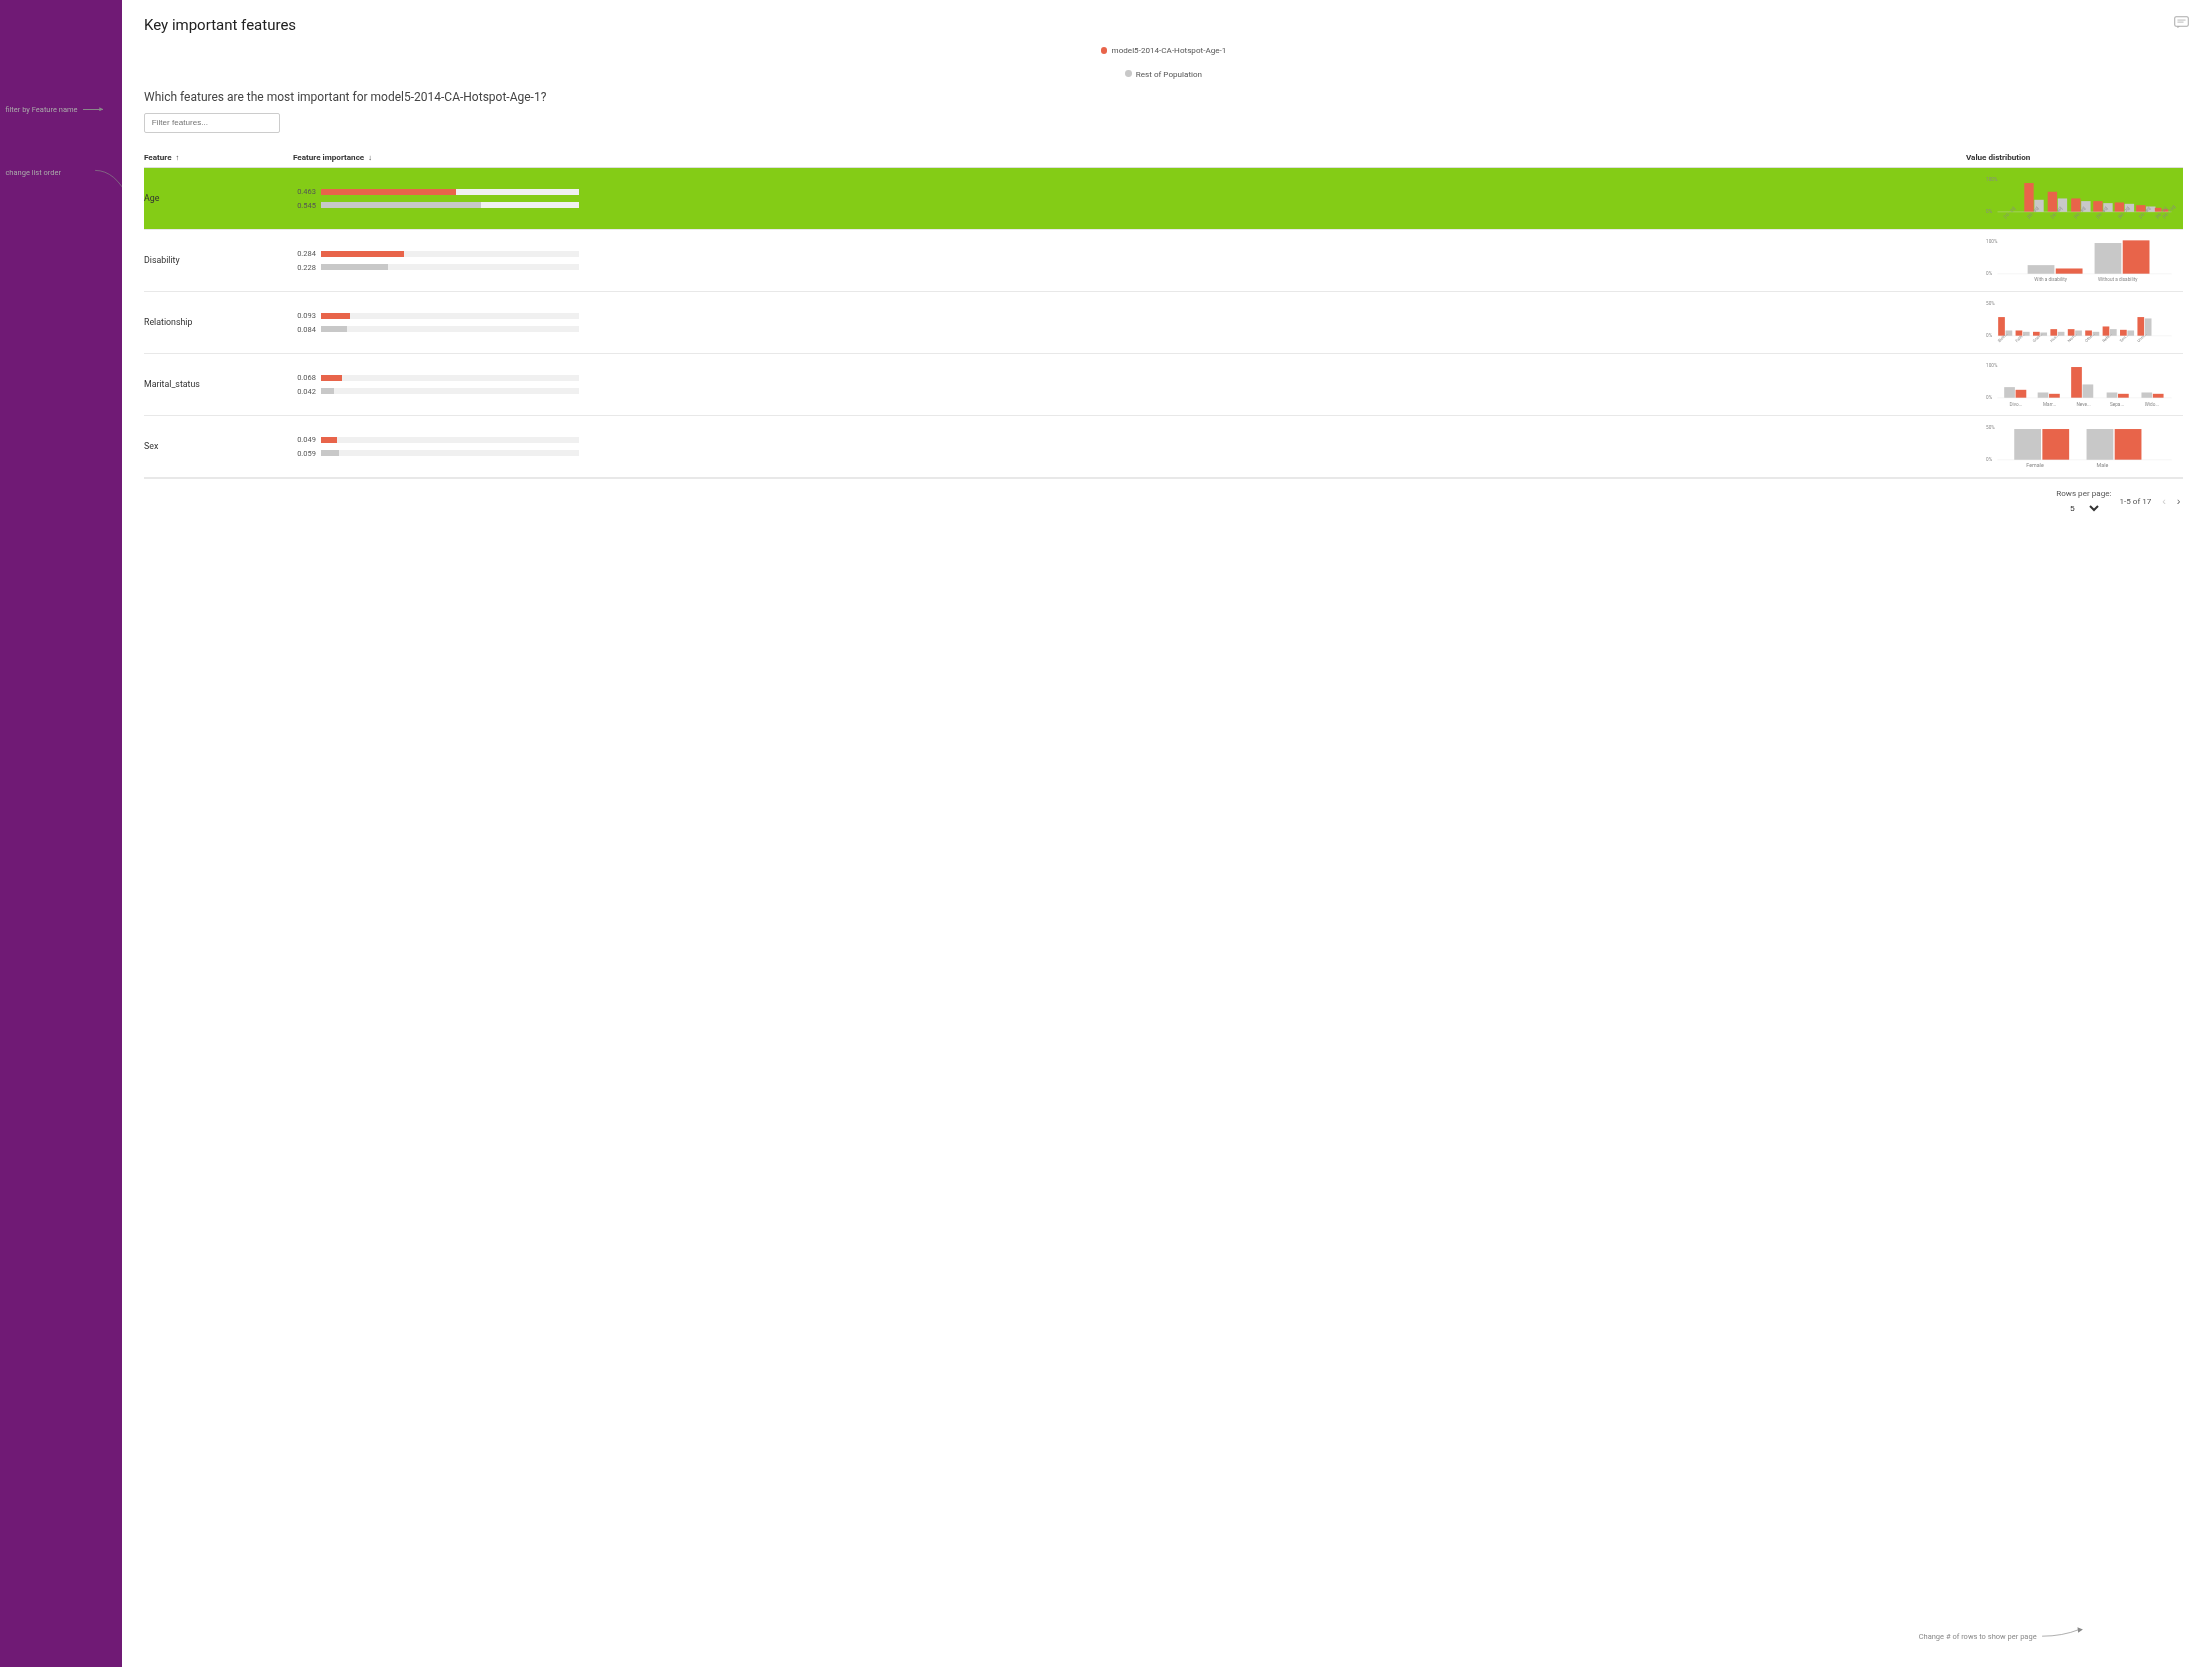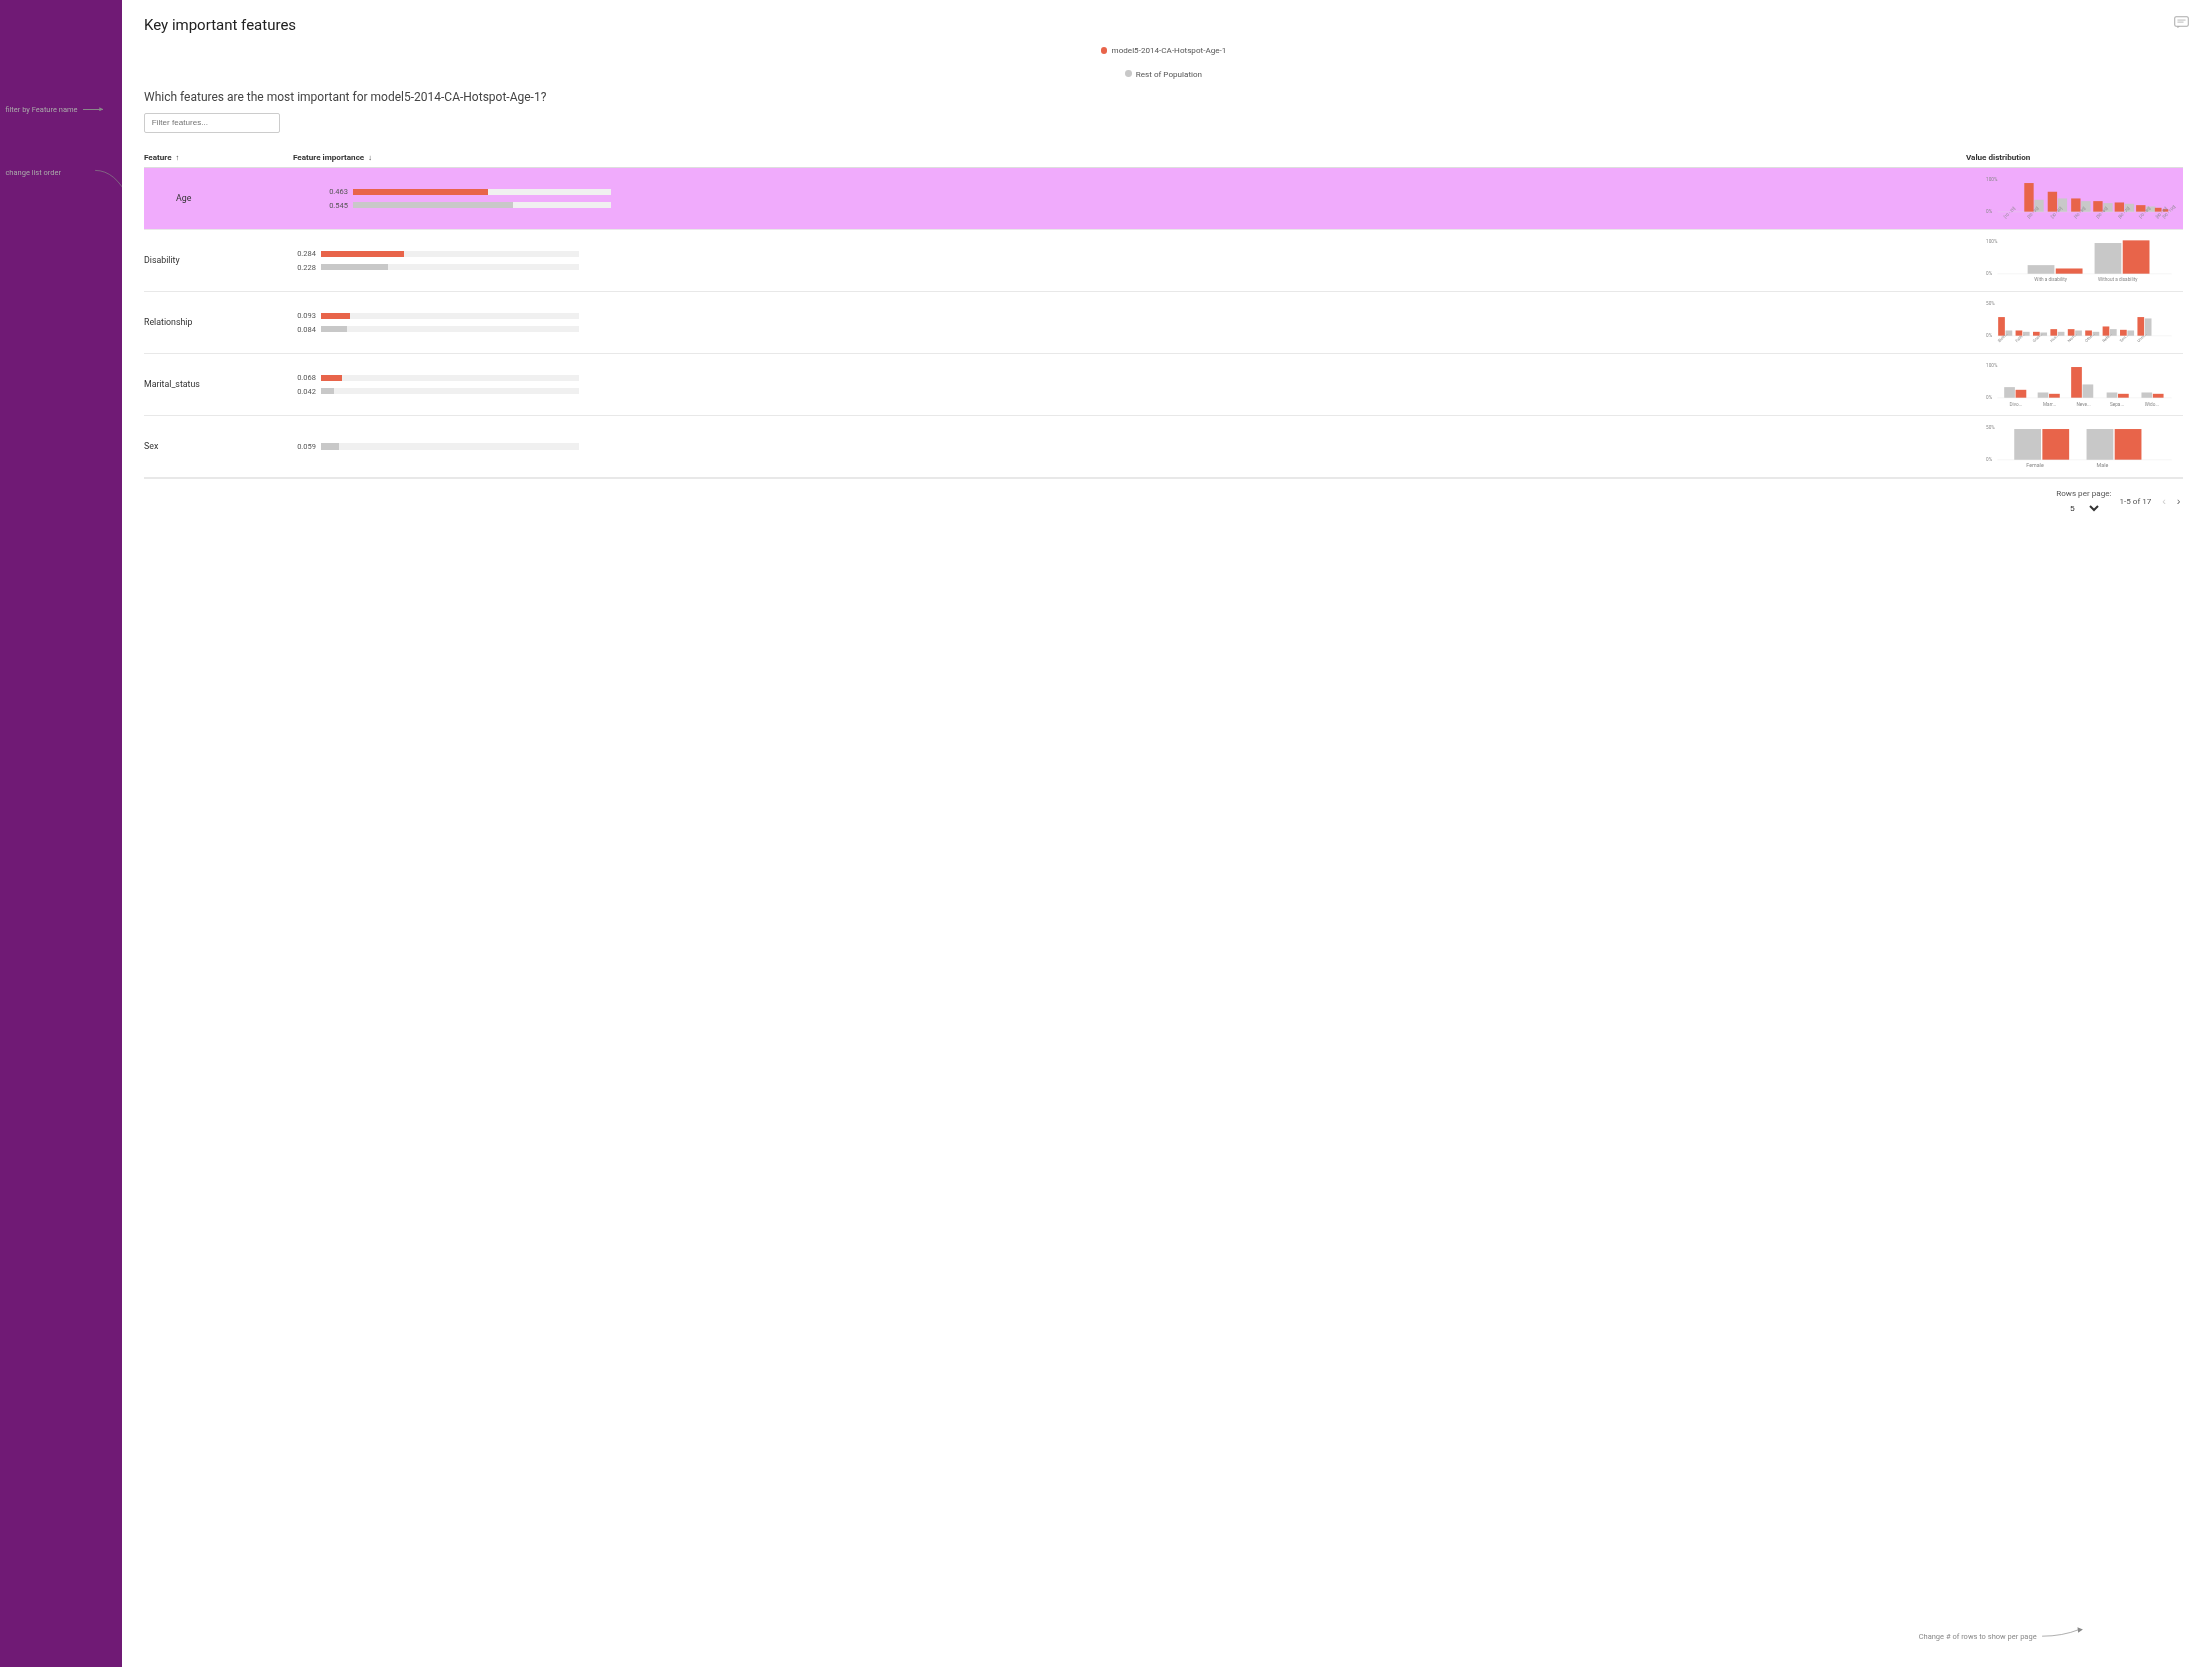--- a/index.html
+++ b/index.html
@@ -89,22 +89,21 @@
       font-size: 7.5px;
     }
     .table-row {
       display: grid;
       grid-template-columns: 149px 1fr 217px;
       border-bottom: 0.7px solid #e8e8e8;
       align-items: center;
       min-height: 61px;
     }
     .table-row.highlighted {
-      background: #f0abfc;
-      padding-left: 32px;
+      background: #84cc16;
     }
     .feature-name {
       font-size: 8.8px;
       color: #333;
       padding: 8.1px 0;
     }
     .importance-cell {
       padding: 5.4px 11px 5.4px 0;
     }
     .bar-group {
@@ -477,20 +476,26 @@
             <text x="255" y="70" font-size="7" fill="#888">Wido...</text>
           </svg>
         </div>
       </div>
 
       <div class="table-row">
         <div class="feature-name">Sex</div>
         <div class="importance-cell">
           <div class="bar-group">
             <div class="bar-row">
+              <span class="bar-value">0.049</span>
+              <div class="bar-track">
+                <div class="bar-fill orange" style="width:6%"></div>
+              </div>
+            </div>
+            <div class="bar-row">
               <span class="bar-value">0.059</span>
               <div class="bar-track">
                 <div class="bar-fill gray" style="width:7%"></div>
               </div>
             </div>
           </div>
         </div>
         <div class="dist-cell">
           <svg class="mini-chart" viewBox="0 0 300 75">
             <text x="2" y="10" font-size="8" fill="#888" transform="rotate(-90,8,38)" text-anchor="middle">Occurrences</text>

